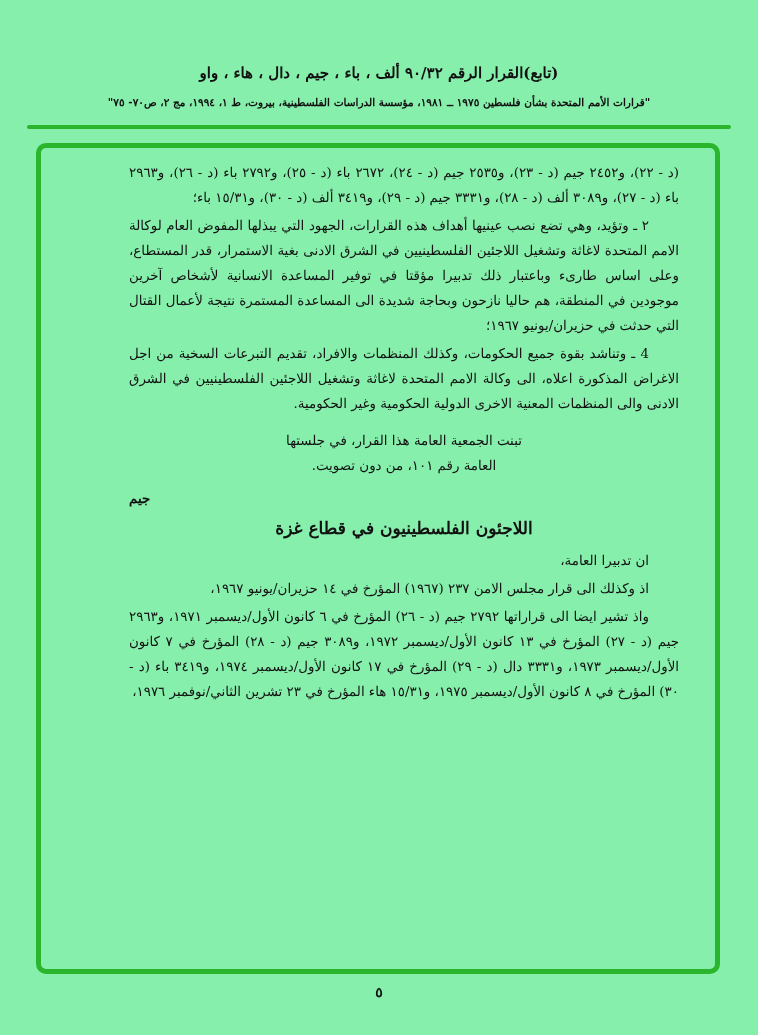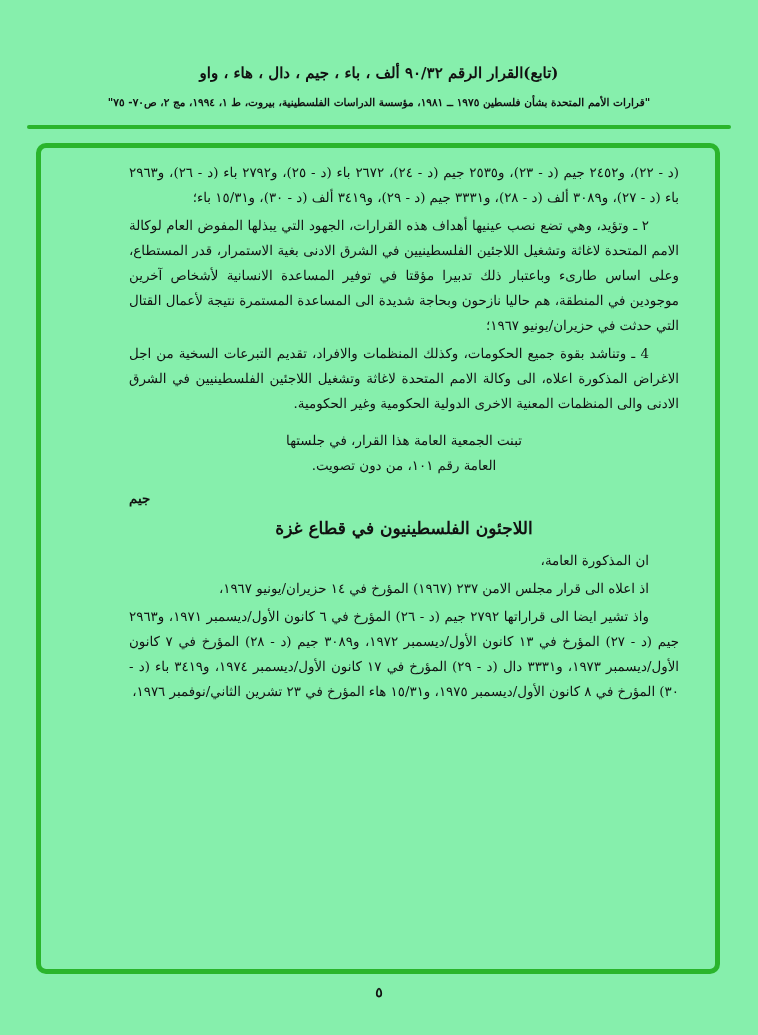--- a/index.html
+++ b/index.html
@@ -92,23 +92,23 @@
       <p class="para"><span class="bold">٢ ـ وتؤيد</span><span>، وهي تضع نصب عينيها أهداف هذه القرارات، الجهود التي يبذلها المفوض العام لوكالة الامم المتحدة لاغاثة وتشغيل اللاجئين الفلسطينيين في الشرق الادنى بغية الاستمرار، قدر المستطاع، وعلى اساس طارىء وباعتبار ذلك تدبيرا مؤقتا في توفير المساعدة الانسانية لأشخاص آخرين موجودين في المنطقة، هم حاليا نازحون وبحاجة شديدة الى المساعدة المستمرة نتيجة لأعمال القتال التي حدثت في حزيران/يونيو ١٩٦٧؛</span></p>
 
       <p class="para"><span class="bold">4 ـ وتناشد بقوة</span><span> جميع الحكومات، وكذلك المنظمات والافراد، تقديم التبرعات السخية من اجل الاغراض المذكورة اعلاه، الى وكالة الامم المتحدة لاغاثة وتشغيل اللاجئين الفلسطينيين في الشرق الادنى والى المنظمات المعنية الاخرى الدولية الحكومية وغير الحكومية.</span></p>
 
       <p class="adoption">تبنت الجمعية العامة هذا القرار، في جلستها العامة رقم ١٠١، من دون تصويت.</p>
 
       <div class="section-letter">جيم</div>
 
       <div class="section-title">اللاجئون الفلسطينيون في قطاع غزة</div>
 
-      <p class="para bold">ان المذكورة العامة،</p>
+      <p class="para bold">ان تدبيرا العامة،</p>
 
-      <p class="para"><span class="bold">اذ اعلاه</span><span> الى قرار مجلس الامن ٢٣٧ (١٩٦٧) المؤرخ في ١٤ حزيران/يونيو ١٩٦٧،</span></p>
+      <p class="para"><span class="bold">اذ وكذلك</span><span> الى قرار مجلس الامن ٢٣٧ (١٩٦٧) المؤرخ في ١٤ حزيران/يونيو ١٩٦٧،</span></p>
 
       <p class="para"><span class="bold">واذ تشير ايضا</span><span> الى قراراتها ٢٧٩٢ جيم (د - ٢٦) المؤرخ في ٦ كانون الأول/ديسمبر ١٩٧١، و٢٩٦٣ جيم (د - ٢٧) المؤرخ في ١٣ كانون الأول/ديسمبر ١٩٧٢، و٣٠٨٩ جيم (د - ٢٨) المؤرخ في ٧ كانون الأول/ديسمبر ١٩٧٣، و٣٣٣١ دال (د - ٢٩) المؤرخ في ١٧ كانون الأول/ديسمبر ١٩٧٤، و٣٤١٩ باء (د - ٣٠) المؤرخ في ٨ كانون الأول/ديسمبر ١٩٧٥، و١٥/٣١ هاء المؤرخ في ٢٣ تشرين الثاني/نوفمبر ١٩٧٦،</span></p>
 
     </div>
   </div>
 
   <div class="page-number">٥</div>
 
 </div>
 

